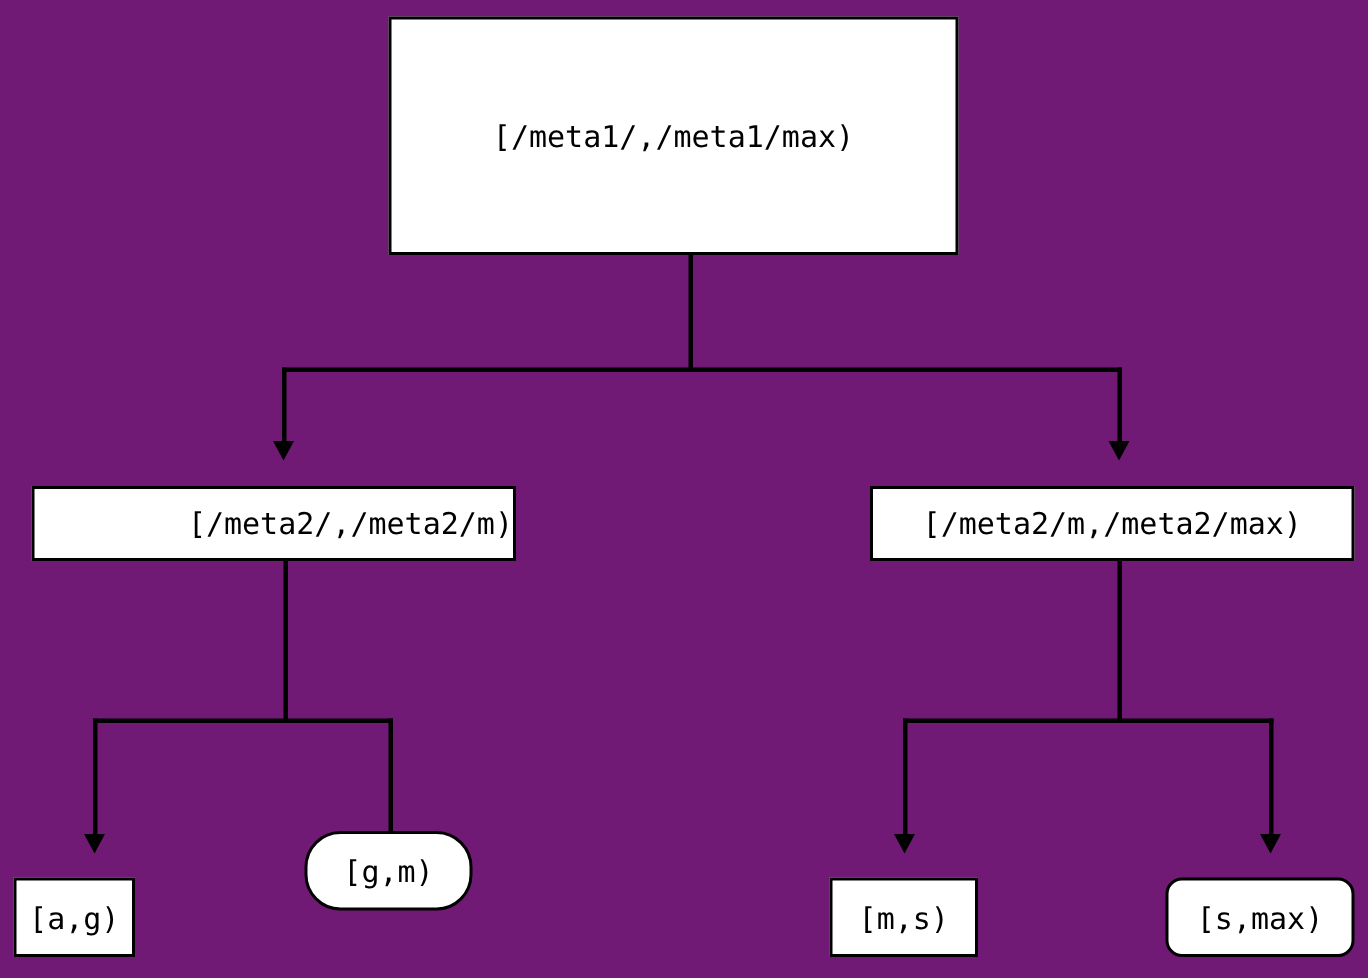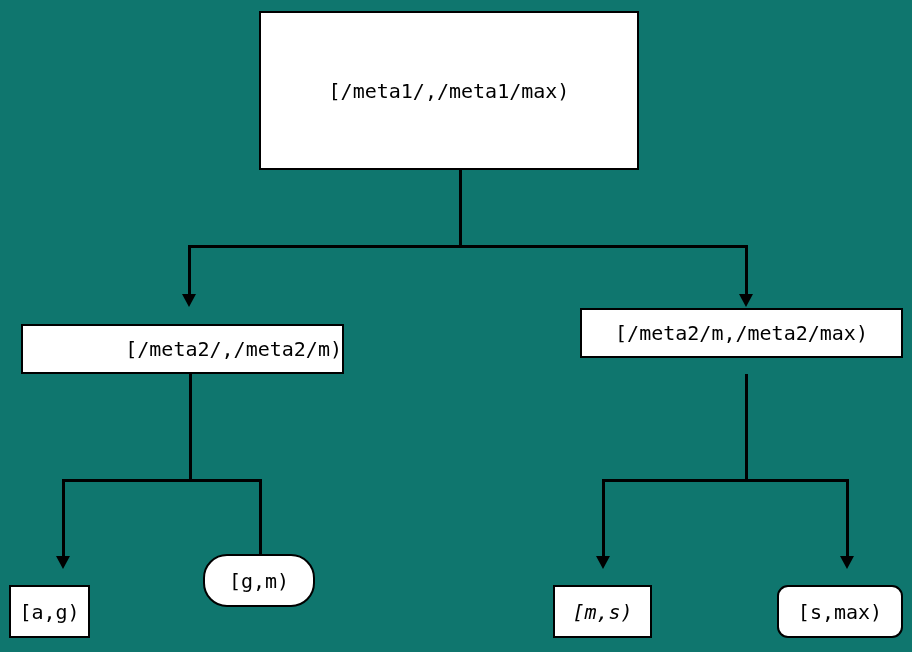--- a/index.html
+++ b/index.html
@@ -7,21 +7,21 @@
     padding: 0;
     background: #ffffff;
   }
   body {
     font-family: "DejaVu Sans Mono", monospace;
   }
   #canvas {
     position: relative;
     width: 912px;
     height: 652px;
-    background: #0f766e;
+    background: #701a75;
     overflow: hidden;
   }
   .node {
     position: absolute;
     box-sizing: border-box;
     border: 2px solid #000000;
     background: #ffffff;
     display: flex;
     align-items: center;
     justify-content: center;
@@ -30,24 +30,24 @@
     font-family: "DejaVu Sans Mono", monospace;
     font-size: 20px;
     line-height: 1;
     color: #000000;
     white-space: pre;
     letter-spacing: 0px;
   }
   
   #node-root      { left: 259px; top: 11px;  width: 380px; height: 159px; }
   #node-mid-left  { left: 21px;  top: 324px; width: 323px; height: 50px; justify-content: flex-end; }
-  #node-mid-right { left: 580px; top: 308px; width: 323px; height: 50px; }
+  #node-mid-right { left: 580px; top: 324px; width: 323px; height: 50px; }
   #node-leaf-ag   { left: 9px;   top: 585px; width: 81px;  height: 53px; }
   #node-leaf-gm   { left: 203px; top: 554px; width: 112px;  height: 53px; border-radius: 24px; }
-  #node-leaf-ms   { left: 553px; top: 585px; width: 99px;  height: 53px; font-style: italic; }
+  #node-leaf-ms   { left: 553px; top: 585px; width: 99px;  height: 53px; }
   #node-leaf-smax { left: 777px; top: 585px; width: 126px; height: 53px; border-radius: 11px; }
 
   
   .edge-v {
     position: absolute;
     width: 3px;
     background: #000000;
   }
   .edge-h {
     position: absolute;

